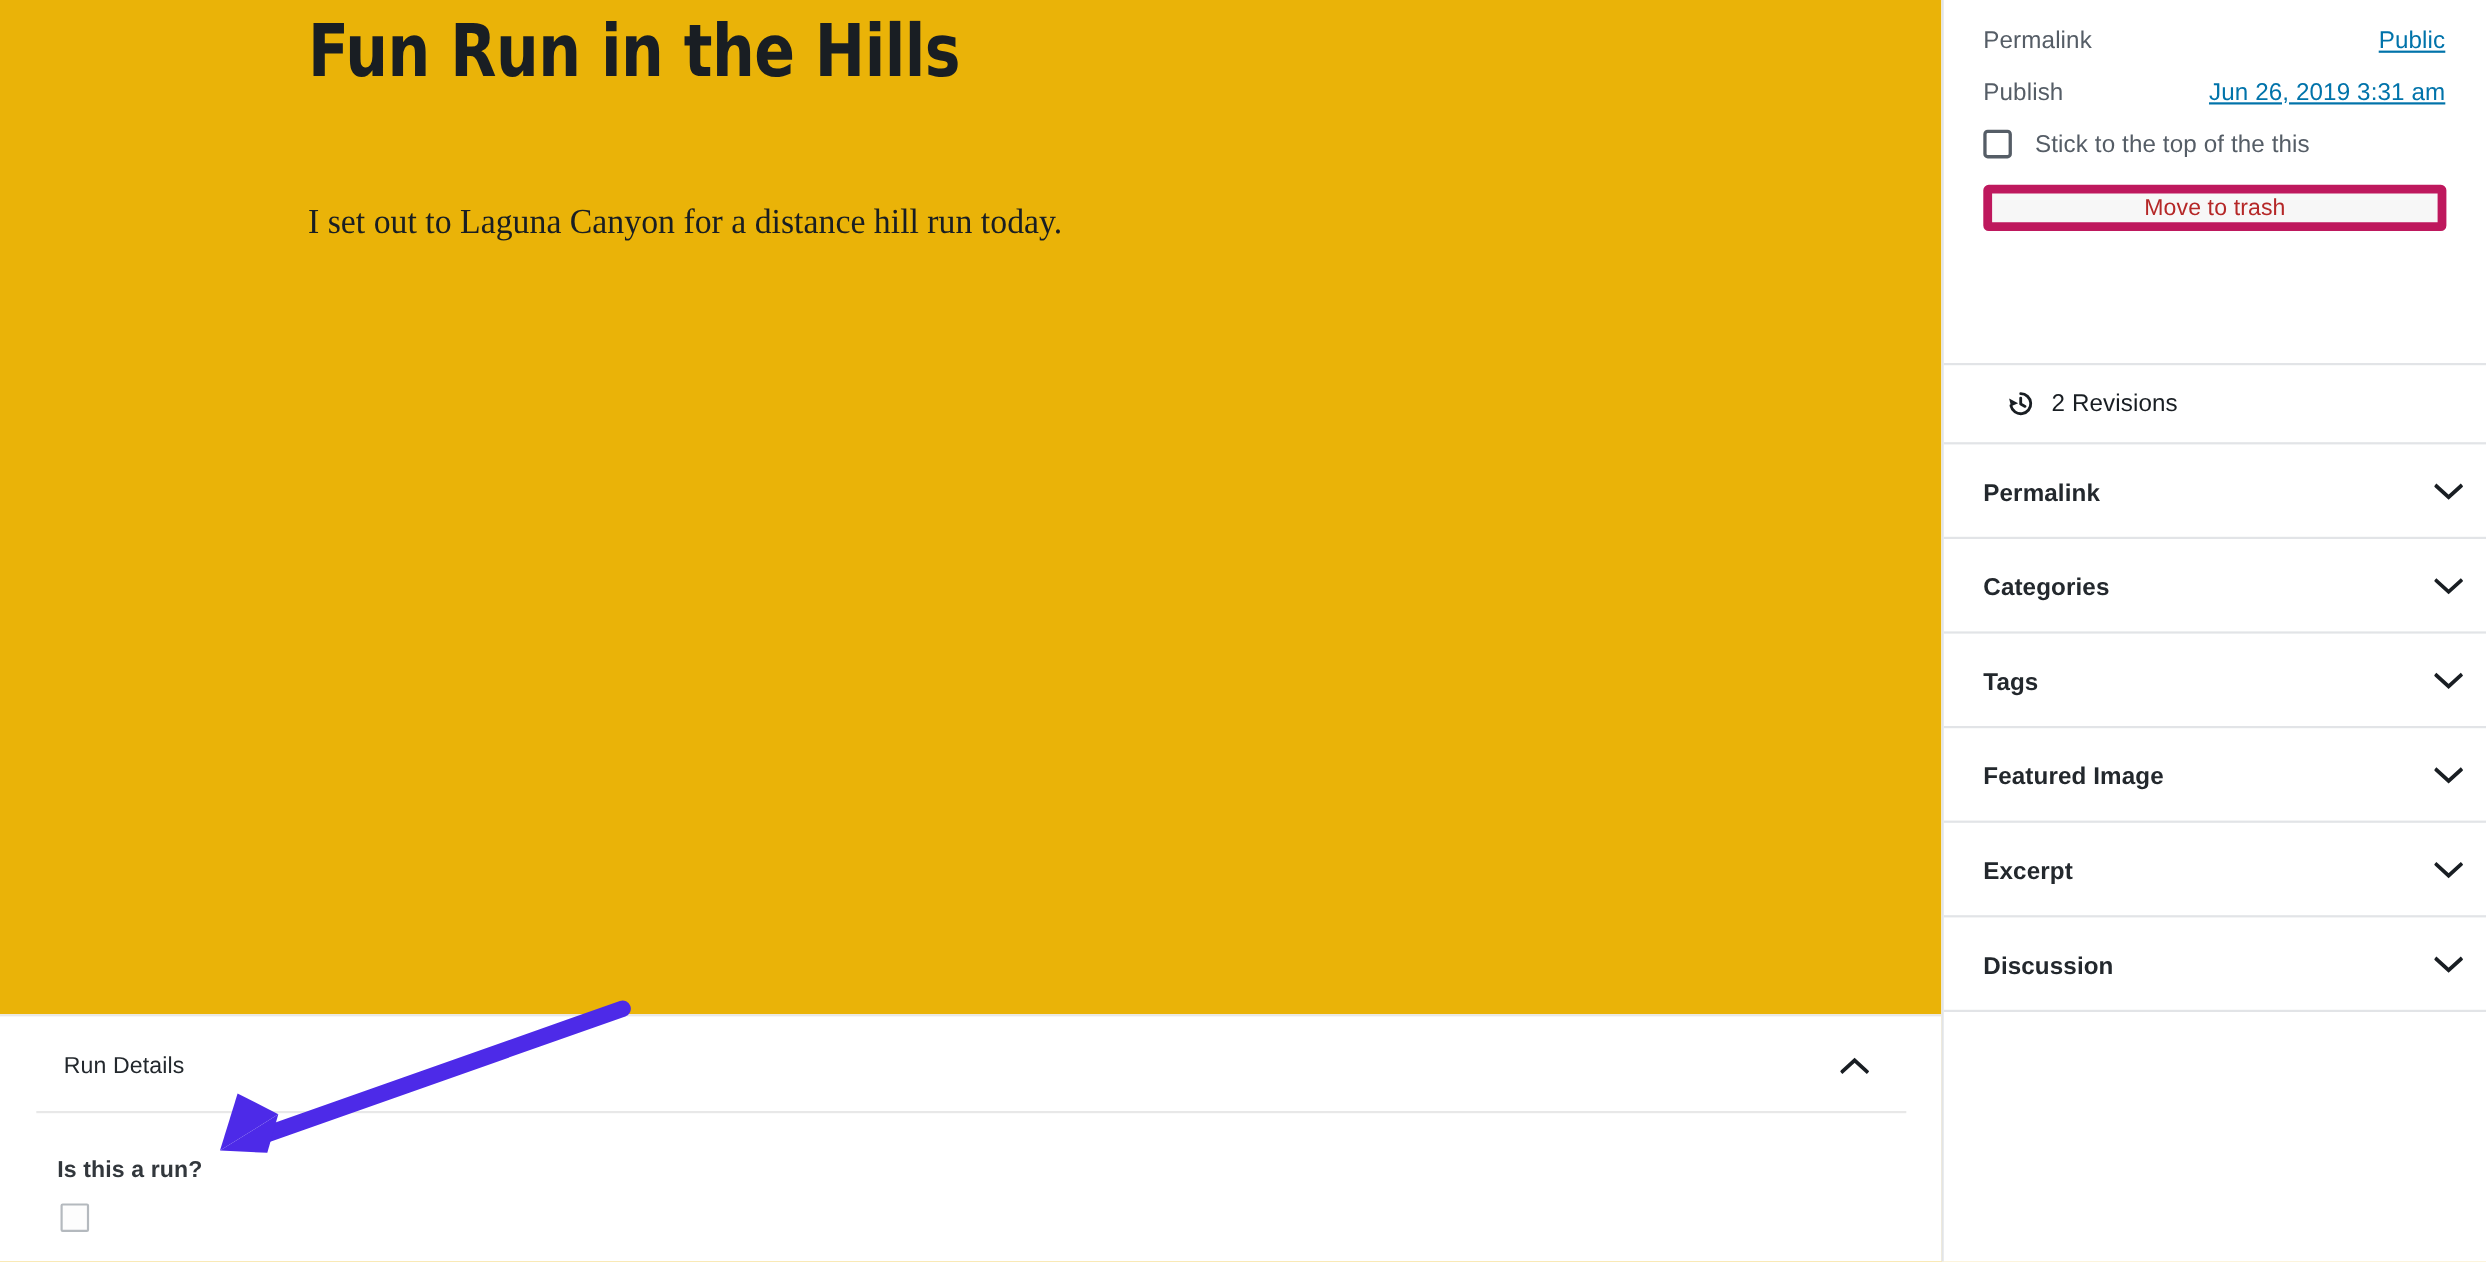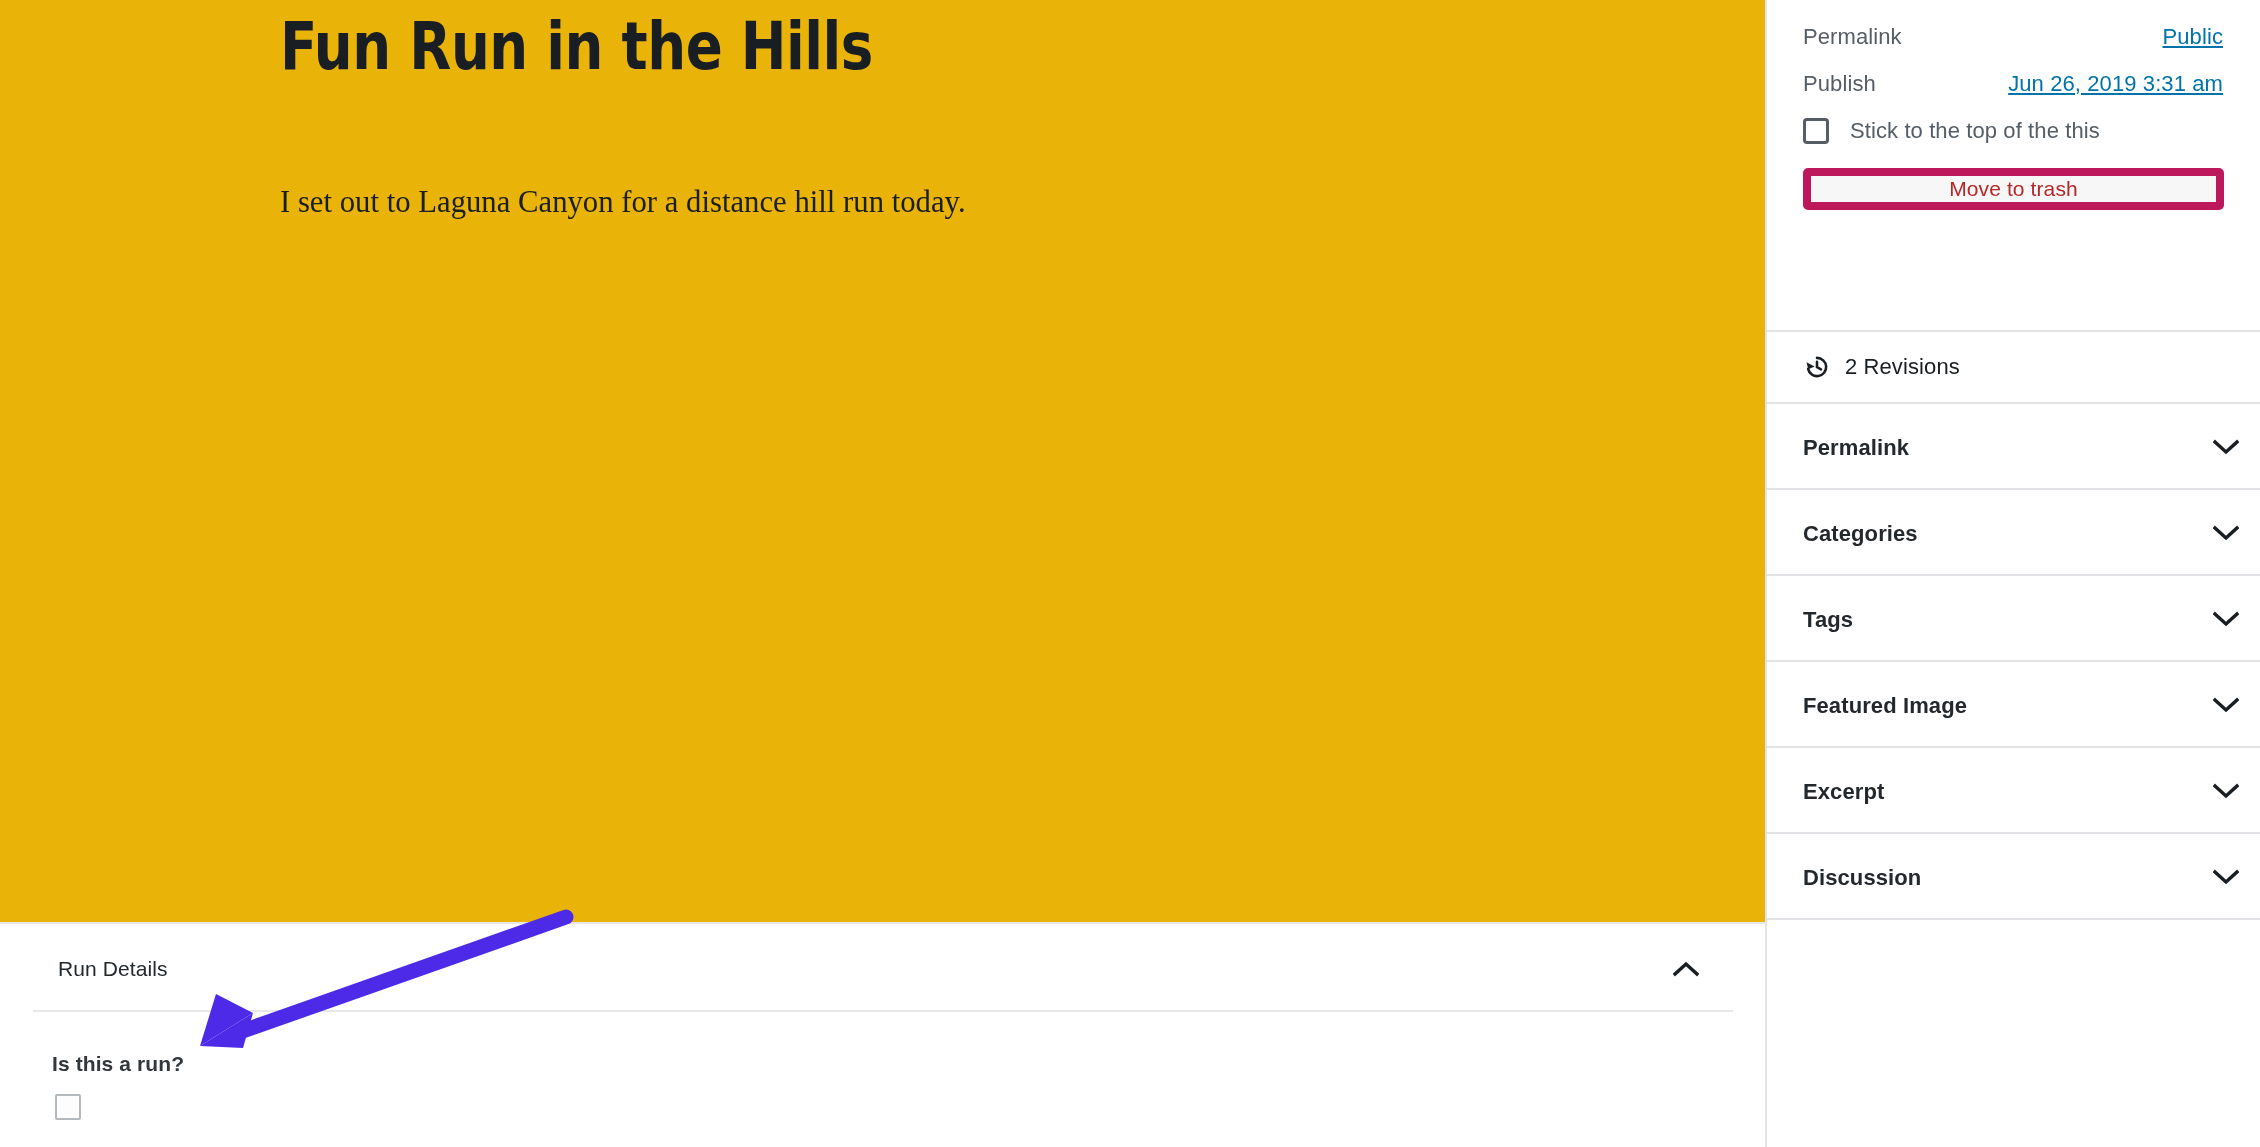--- a/index.html
+++ b/index.html
@@ -216,21 +216,21 @@
   }
 
   
   .revisions-panel {
     position: relative;
     height: 72px;
     border-bottom: 2px solid #e2e4e7;
     box-sizing: border-box;
     display: flex;
     align-items: center;
-    padding-left: 36px;
+    padding-left: 56px;
     cursor: pointer;
   }
   .revisions-icon {
     width: 28px;
     height: 28px;
     flex: 0 0 auto;
     display: block;
   }
   .revisions-label {
     margin-left: 14px;

